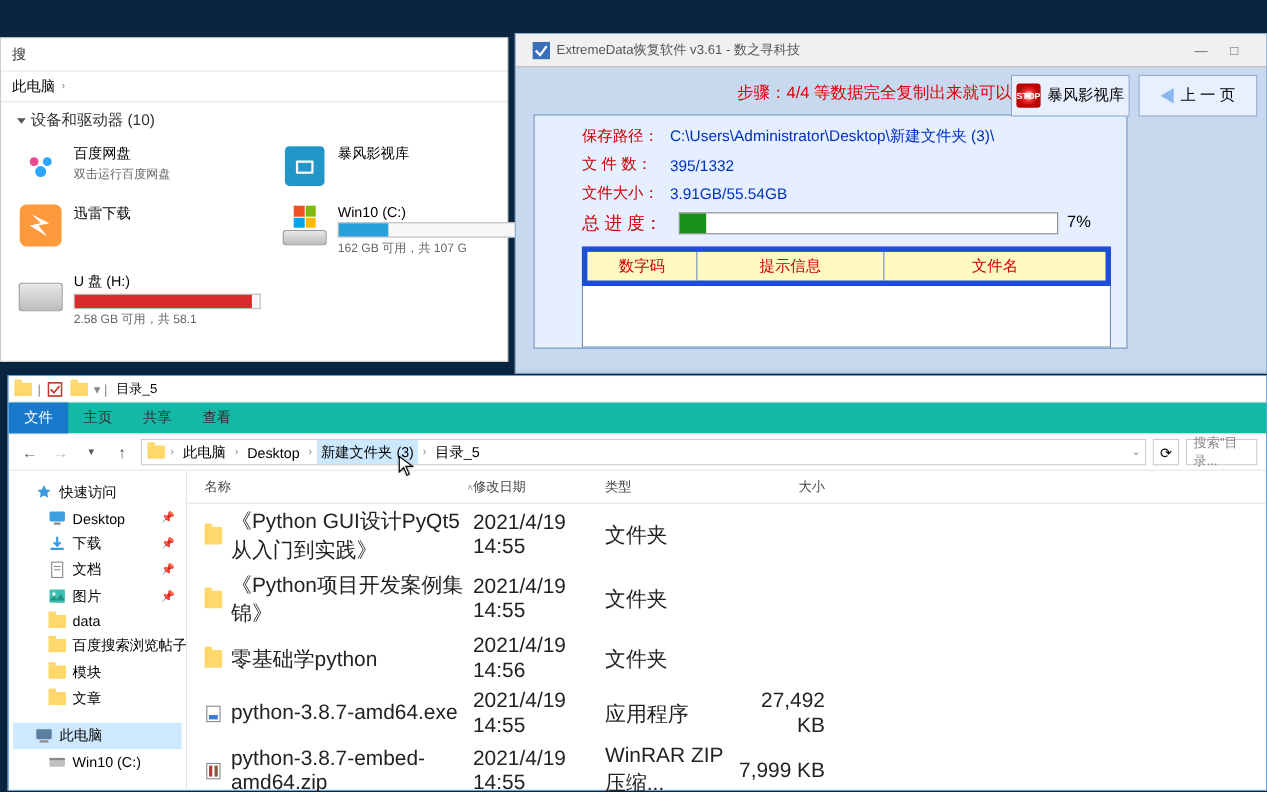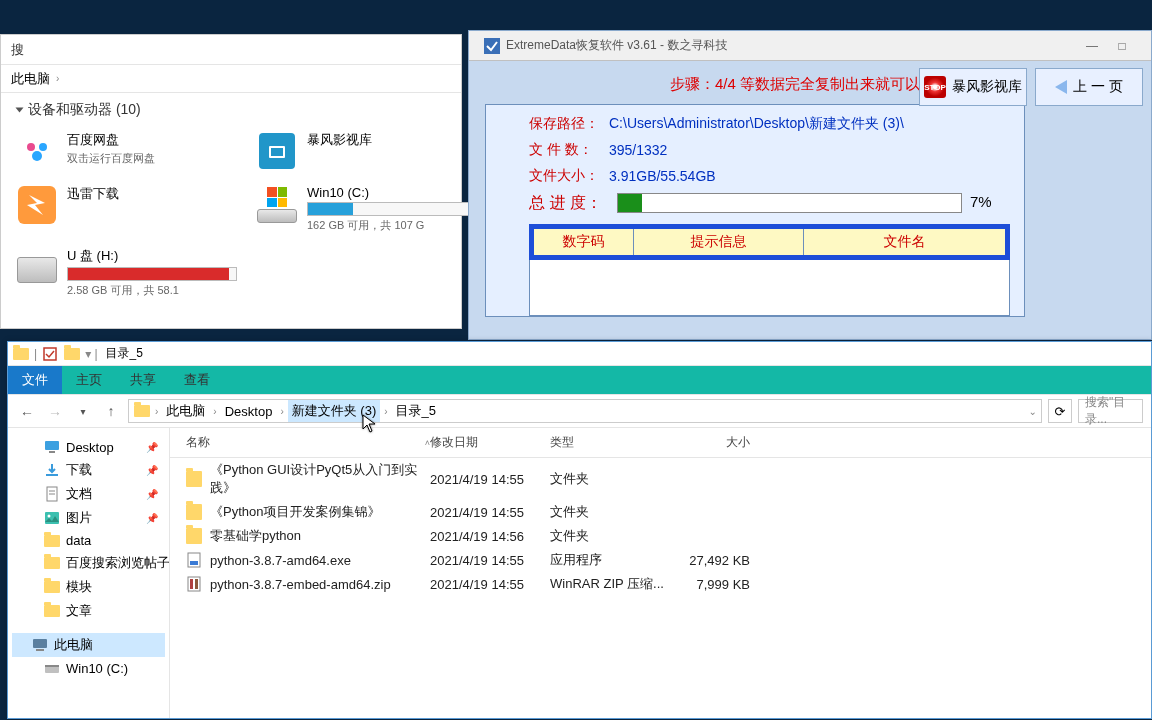--- a/index.html
+++ b/index.html
@@ -72,21 +72,21 @@
 .pin { margin-left: auto; color: #888; font-size: 10px; }
 .tree-icon { width: 16px; height: 16px; flex-shrink: 0; }
 .folder-ico { width: 16px; height: 12px; background: #ffd76a; border-radius: 1px; position: relative; }
 .folder-ico::before { content: ''; position: absolute; top: -3px; left: 0; width: 7px; height: 3px; background: #ffd76a; border-radius: 1px 1px 0 0; }
 .filelist { flex: 1; }
 .fl-head { display: flex; font-size: 12px; color: #444; border-bottom: 1px solid #e5e5e5; padding: 6px 0; }
 .fl-col-name { width: 260px; padding-left: 16px; display: flex; align-items: center; gap: 23px; }
 .fl-col-date { width: 120px; }
 .fl-col-type { width: 120px; }
 .fl-col-size { width: 100px; text-align: right; padding-right: 20px; }
-.fl-row { display: flex; font-size: 13px; color: #222; padding: 3px 0; align-items: center; }
+.fl-row { display: flex; font-size: 19px; color: #222; padding: 3px 0; align-items: center; }
 .fl-row .fl-col-name { gap: 8px; }
 .file-ico { width: 16px; height: 16px; flex-shrink: 0; }
 
 .cursor { position: absolute; left: 362px; top: 414px; width: 16px; height: 20px; z-index: 1000; pointer-events: none; }
 .cursor svg { filter: drop-shadow(0 0 1px rgba(0,0,0,0.5)); }
 
 
 .baidu-icon { width: 36px; height: 36px; border-radius: 50%; background: #fff; display: flex; align-items: center; justify-content: center; position: relative; }
 .baofeng-icon { width: 36px; height: 36px; background: #2196c9; border-radius: 4px; display: flex; align-items: center; justify-content: center; }
 .xunlei-icon { width: 38px; height: 38px; background: #ff9a3c; border-radius: 6px; display: flex; align-items: center; justify-content: center; }
@@ -282,20 +282,26 @@
       <span class="crumb-sep">›</span>
       <span class="crumb">目录_5</span>
       <span style="flex:1"></span>
       <span class="crumb-sep">⌄</span>
     </div>
     <div class="refresh-btn">⟳</div>
     <div class="search-box">搜索"目录...</div>
   </div>
   <div class="win3-body">
     <div class="tree">
+      <div class="tree-item">
+        <svg class="tree-icon" viewBox="0 0 16 16">
+            <path d="M8 1l2 4 4 .5-3 3 .8 4L8 10.5 4.2 12.5 5 8.5 2 5.5 6 5z" fill="#3a9bdc"></path>
+          </svg>
+        <span>快速访问</span>
+      </div>
       <div class="tree-item sub">
           <svg class="tree-icon" viewBox="0 0 16 16">
             <rect x="1" y="2" width="14" height="9" fill="#3ca0e0" rx="1"></rect>
             <rect x="5" y="12" width="6" height="2" fill="#888"></rect>
           </svg>
           <span>Desktop</span>
           <span class="pin">📌</span>
         </div>
       <div class="tree-item sub">
           <svg class="tree-icon" viewBox="0 0 16 16">

